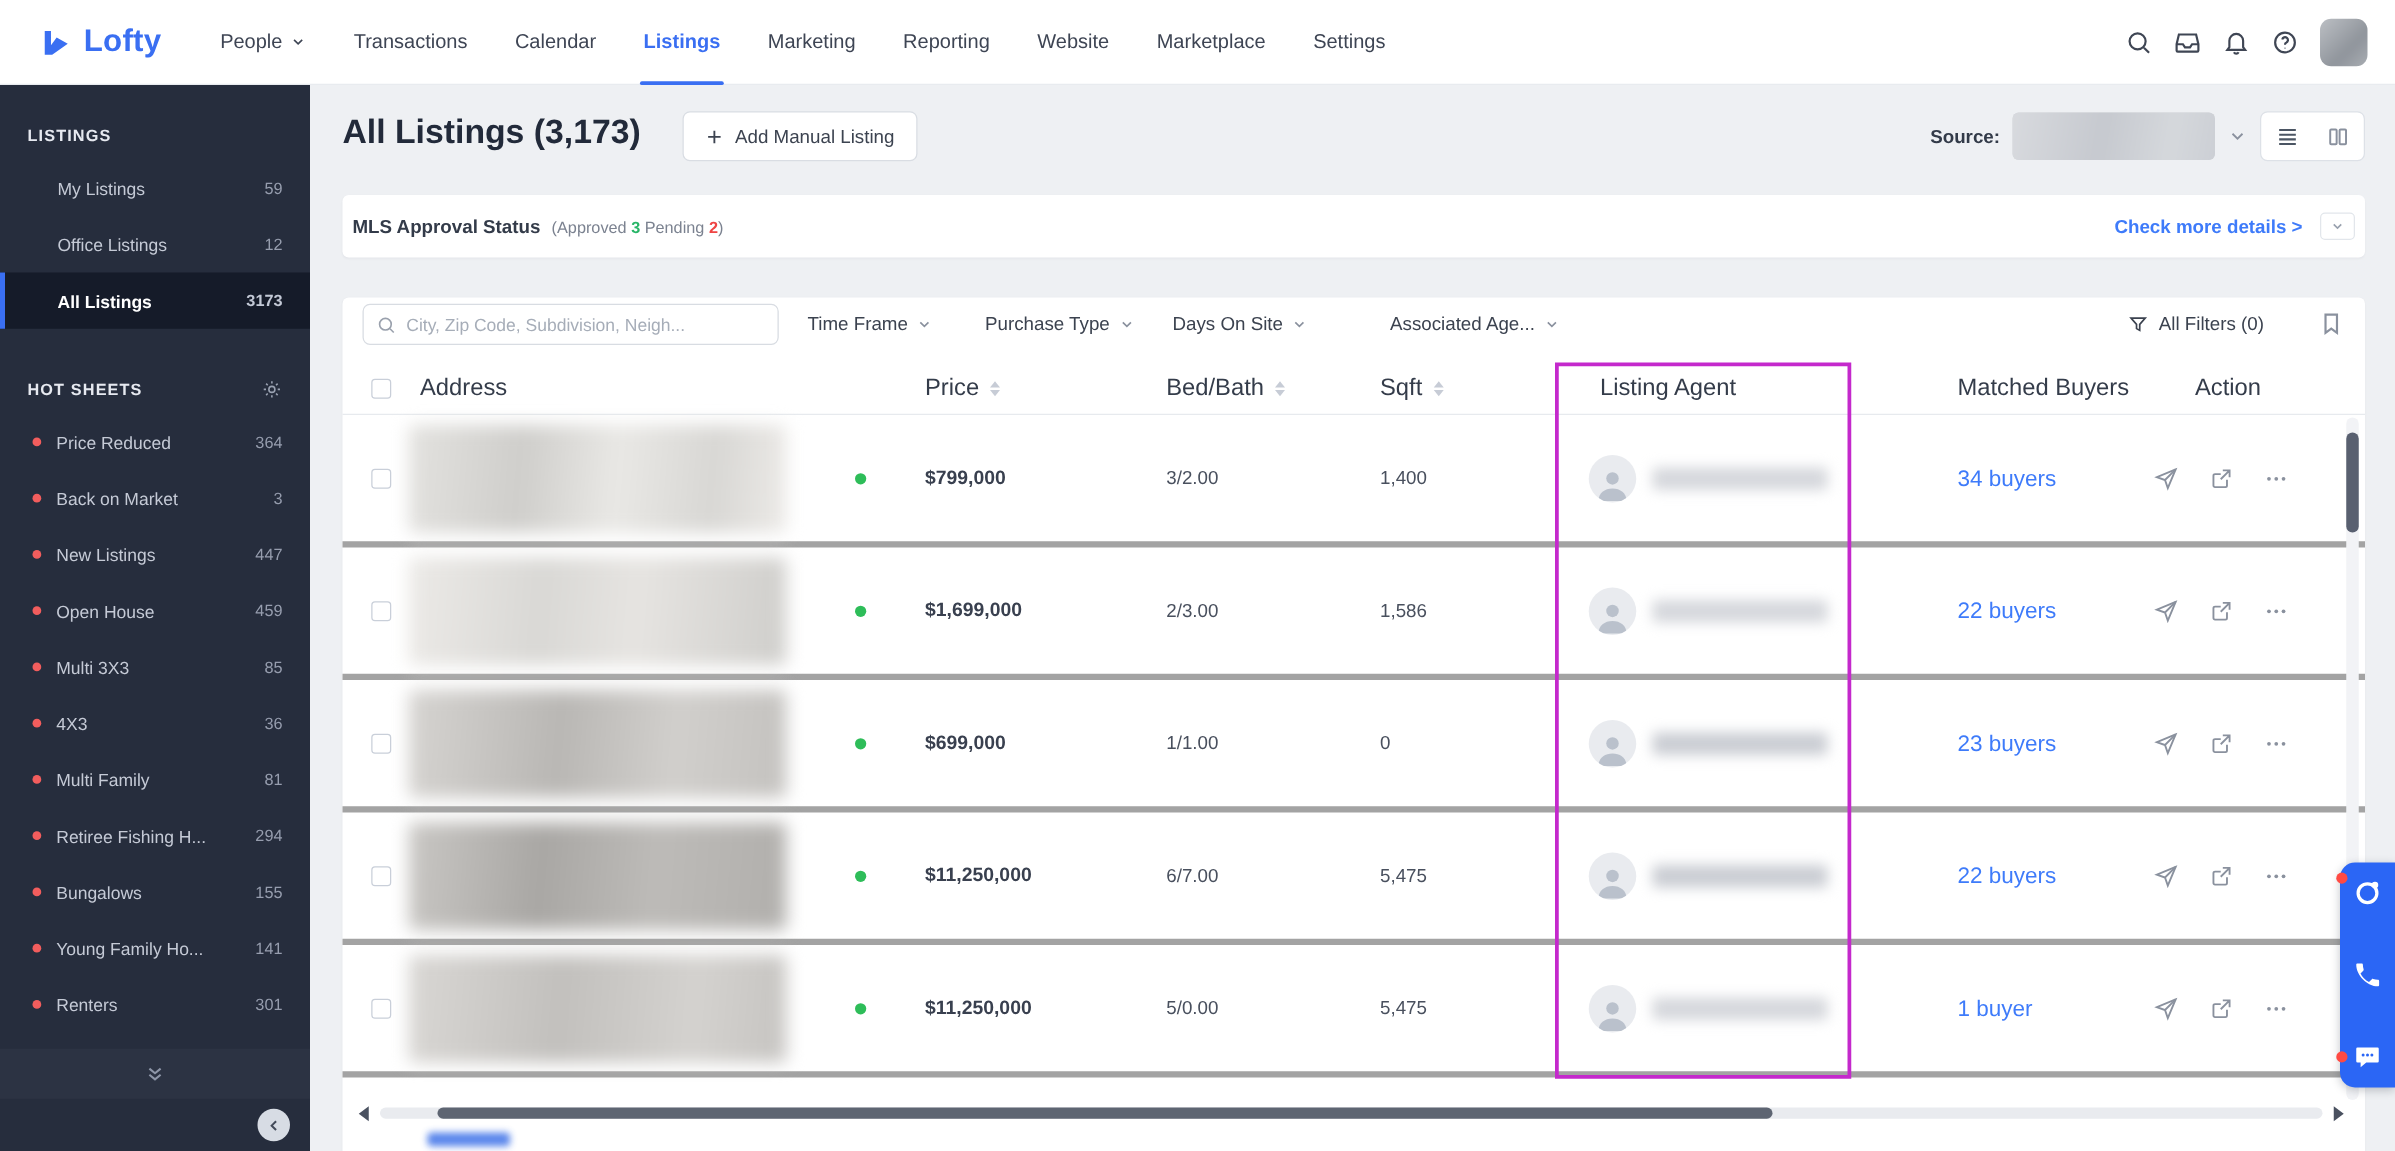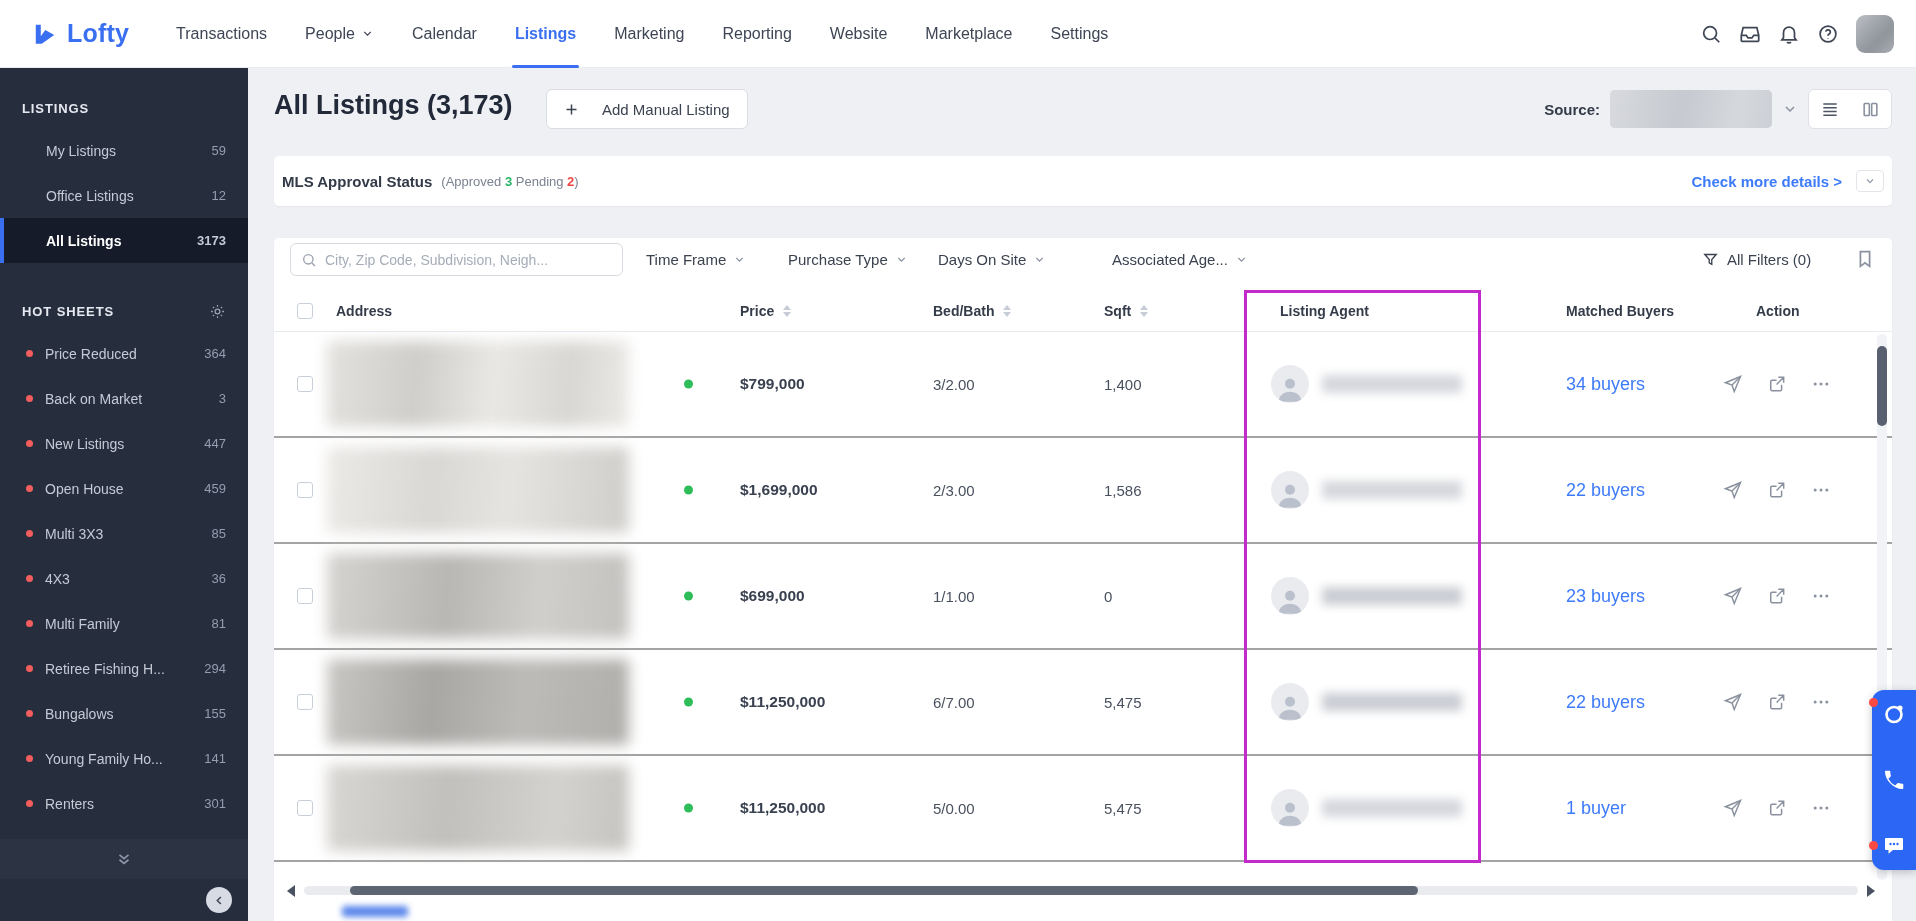--- a/index.html
+++ b/index.html
@@ -30,21 +30,21 @@
 .side-item.active{background:#151b29;border-left:4px solid #3a6ff2;padding-left:42px;color:#fff;font-weight:bold}
 .side-item.active .cnt{color:#c3c9d6}
 .hs-item{padding-left:26px}
 .hs-dot{width:7px;height:7px;border-radius:50%;background:#f25d5d;margin-right:12px;flex:none}
 .side-expand{position:absolute;left:0;right:0;bottom:42px;height:40px;display:flex;align-items:center;justify-content:center;color:#8e96a8;cursor:pointer;background:rgba(255,255,255,.03)}
 .collapse-btn{position:absolute;left:206px;bottom:8px;width:26px;height:26px;border-radius:50%;background:#d7dce4;display:flex;align-items:center;justify-content:center;color:#434b5a;cursor:pointer;z-index:35}
 
 
 .main{position:absolute;left:248px;top:68px;right:0;bottom:0}
 .page-title{position:absolute;left:26px;top:22px;font-size:27px;font-weight:bold;color:#222a3a}
-.add-btn{position:absolute;left:298px;top:21px;height:40px;display:flex;align-items:center;gap:23px;padding:0 17px;background:#fff;border:1px solid #d9dde3;border-radius:6px;font-size:15px;color:#3c4350;cursor:pointer}
+.add-btn{position:absolute;left:298px;top:21px;height:40px;display:flex;align-items:center;gap:9px;padding:0 17px;background:#fff;border:1px solid #d9dde3;border-radius:6px;font-size:15px;color:#3c4350;cursor:pointer}
 .source-row{position:absolute;right:24px;top:21px;height:40px;display:flex;align-items:center;gap:10px}
 .source-label{font-size:15px;font-weight:bold;color:#333b49}
 .source-dd{width:162px;height:38px;border-radius:5px;overflow:hidden;position:relative;background:#d7dade;cursor:pointer}
 .source-dd .blurfill{position:absolute;inset:-8px;background:linear-gradient(100deg,#dadce0,#c6c9cf 45%,#d5d8dc 75%,#cacdd3);filter:blur(4px)}
 .dd-chev{width:16px;height:16px;color:#8a919e}
 .view-group{width:84px;height:40px;background:#fff;border:1px solid #dde1e7;border-radius:6px;display:flex;overflow:hidden}
 .view-cell{flex:1;display:flex;align-items:center;justify-content:center;cursor:pointer}
 
 .mls{position:absolute;left:26px;right:24px;top:88px;height:50px;background:#fff;border-radius:5px;display:flex;align-items:center;padding:0 8px;box-shadow:0 1px 2px rgba(16,24,40,.04)}
 .mls-title{font-size:15px;font-weight:bold;color:#333b49}
@@ -57,29 +57,29 @@
 
 .card{position:absolute;left:26px;right:24px;top:170px;bottom:0;background:#fff;border-radius:5px 5px 0 0;box-shadow:0 1px 2px rgba(16,24,40,.04)}
 .search-box{position:absolute;left:16px;top:5px;width:333px;height:33px;border:1px solid #d8dce2;border-radius:6px;display:flex;align-items:center;gap:8px;padding:0 10px;background:#fff}
 .search-box input{border:0;outline:0;flex:1;font-size:14px;font-family:Liberation Sans, sans-serif;color:#3c4350;background:transparent}
 .search-box input::placeholder{color:#a6adb8}
 .fdrop{position:absolute;top:5px;height:33px;display:flex;align-items:center;gap:7px;font-size:15px;color:#3b424f;cursor:pointer}
 .fd0{left:372px}.fd1{left:514px}.fd2{left:664px}.fd3{left:838px}
 .all-filters{position:absolute;left:1428px;top:5px;height:33px;display:flex;align-items:center;gap:8px;font-size:15px;color:#3b424f;cursor:pointer}
 .saved-btn{position:absolute;left:1580px;top:10px;width:22px;height:22px;color:#8a919e;cursor:pointer}
 
-.thead{position:absolute;left:0;right:0;top:52px;height:42px;border-bottom:1px solid #e7eaee;font-size:14px;font-weight:bold;color:#343c4a}
+.thead{position:absolute;left:0;right:0;top:52px;height:42px;border-bottom:1px solid #e7eaee;font-size:19px;font-weight:normal;color:#343c4a}
 .th{position:absolute;top:0;height:42px;display:flex;align-items:center}
 .cbx{width:16px;height:16px;border:1.5px solid #c9cfd9;border-radius:3px;background:#fff;cursor:pointer}
 .sort{display:inline-flex;flex-direction:column;gap:2px;margin-left:9px}
 .sort b{width:0;height:0;border-left:4.5px solid transparent;border-right:4.5px solid transparent}
 .sort .u{border-bottom:5px solid #c7ccd6}
 .sort .d{border-top:5px solid #c7ccd6}
 
-.row{position:absolute;left:0;right:0;height:106px;border-bottom:2px solid #a3a3a3}
+.row{position:absolute;left:0;right:0;height:106px;border-bottom:5px solid #a3a3a3}
 .r0{top:94px}.r1{top:200px}.r2{top:306px}.r3{top:412px}.r4{top:518px}
 .cell{position:absolute;top:50%;transform:translateY(-50%)}
 .row .cbx{left:23px}
 .addr-blur{left:53px;width:302px;height:86px;border-radius:4px;filter:blur(7px);cursor:pointer}
 .b0{background:linear-gradient(95deg,#e3e2df,#cfcecb 30%,#e9e8e5 55%,#d8d7d4 80%,#eceae7)}
 .b1{background:linear-gradient(95deg,#eceae7,#d9d8d5 35%,#e6e4e1 60%,#cfcecb)}
 .b2{background:linear-gradient(95deg,#d6d4d1,#b9b7b4 40%,#d1cfcc 70%,#c4c2bf)}
 .b3{background:linear-gradient(95deg,#c9c7c4,#a9a7a4 35%,#bdbbb8 65%,#b1afac)}
 .b4{background:linear-gradient(95deg,#d9d7d4,#c2c0bd 40%,#d4d2cf 75%,#c6c4c1)}
 .dot{left:410px;width:9px;height:9px;border-radius:50%;background:#2ebd59}
@@ -115,28 +115,28 @@
 
 <div class="topnav">
   <div class="brand">
     <svg width="26" height="26" viewBox="0 0 24 24">
         <path d="M3.5 21V3.5h4.6v10.6l4.2-5.8 8.2 4.6L9 21z" fill="#3a6ff2"></path>
       </svg>
     <span class="brand-name">Lofty</span>
   </div>
   <div class="nav-items">
     <div class="nav-item">
-        <span>Transactions</span>
-      </div>
-    <div class="nav-item">
       <span>People</span>
       <svg width="13" height="13" viewBox="0 0 24 24" fill="none" stroke="currentColor" stroke-width="2.4">
           <path d="M6 9l6 6 6-6"></path>
         </svg>
     </div>
+    <div class="nav-item">
+        <span>Transactions</span>
+      </div>
     <div class="nav-item">
         <span>Calendar</span>
       </div>
     <div class="nav-item active">
         <span>Listings</span>
       </div>
     <div class="nav-item">
         <span>Marketing</span>
       </div>
     <div class="nav-item">

